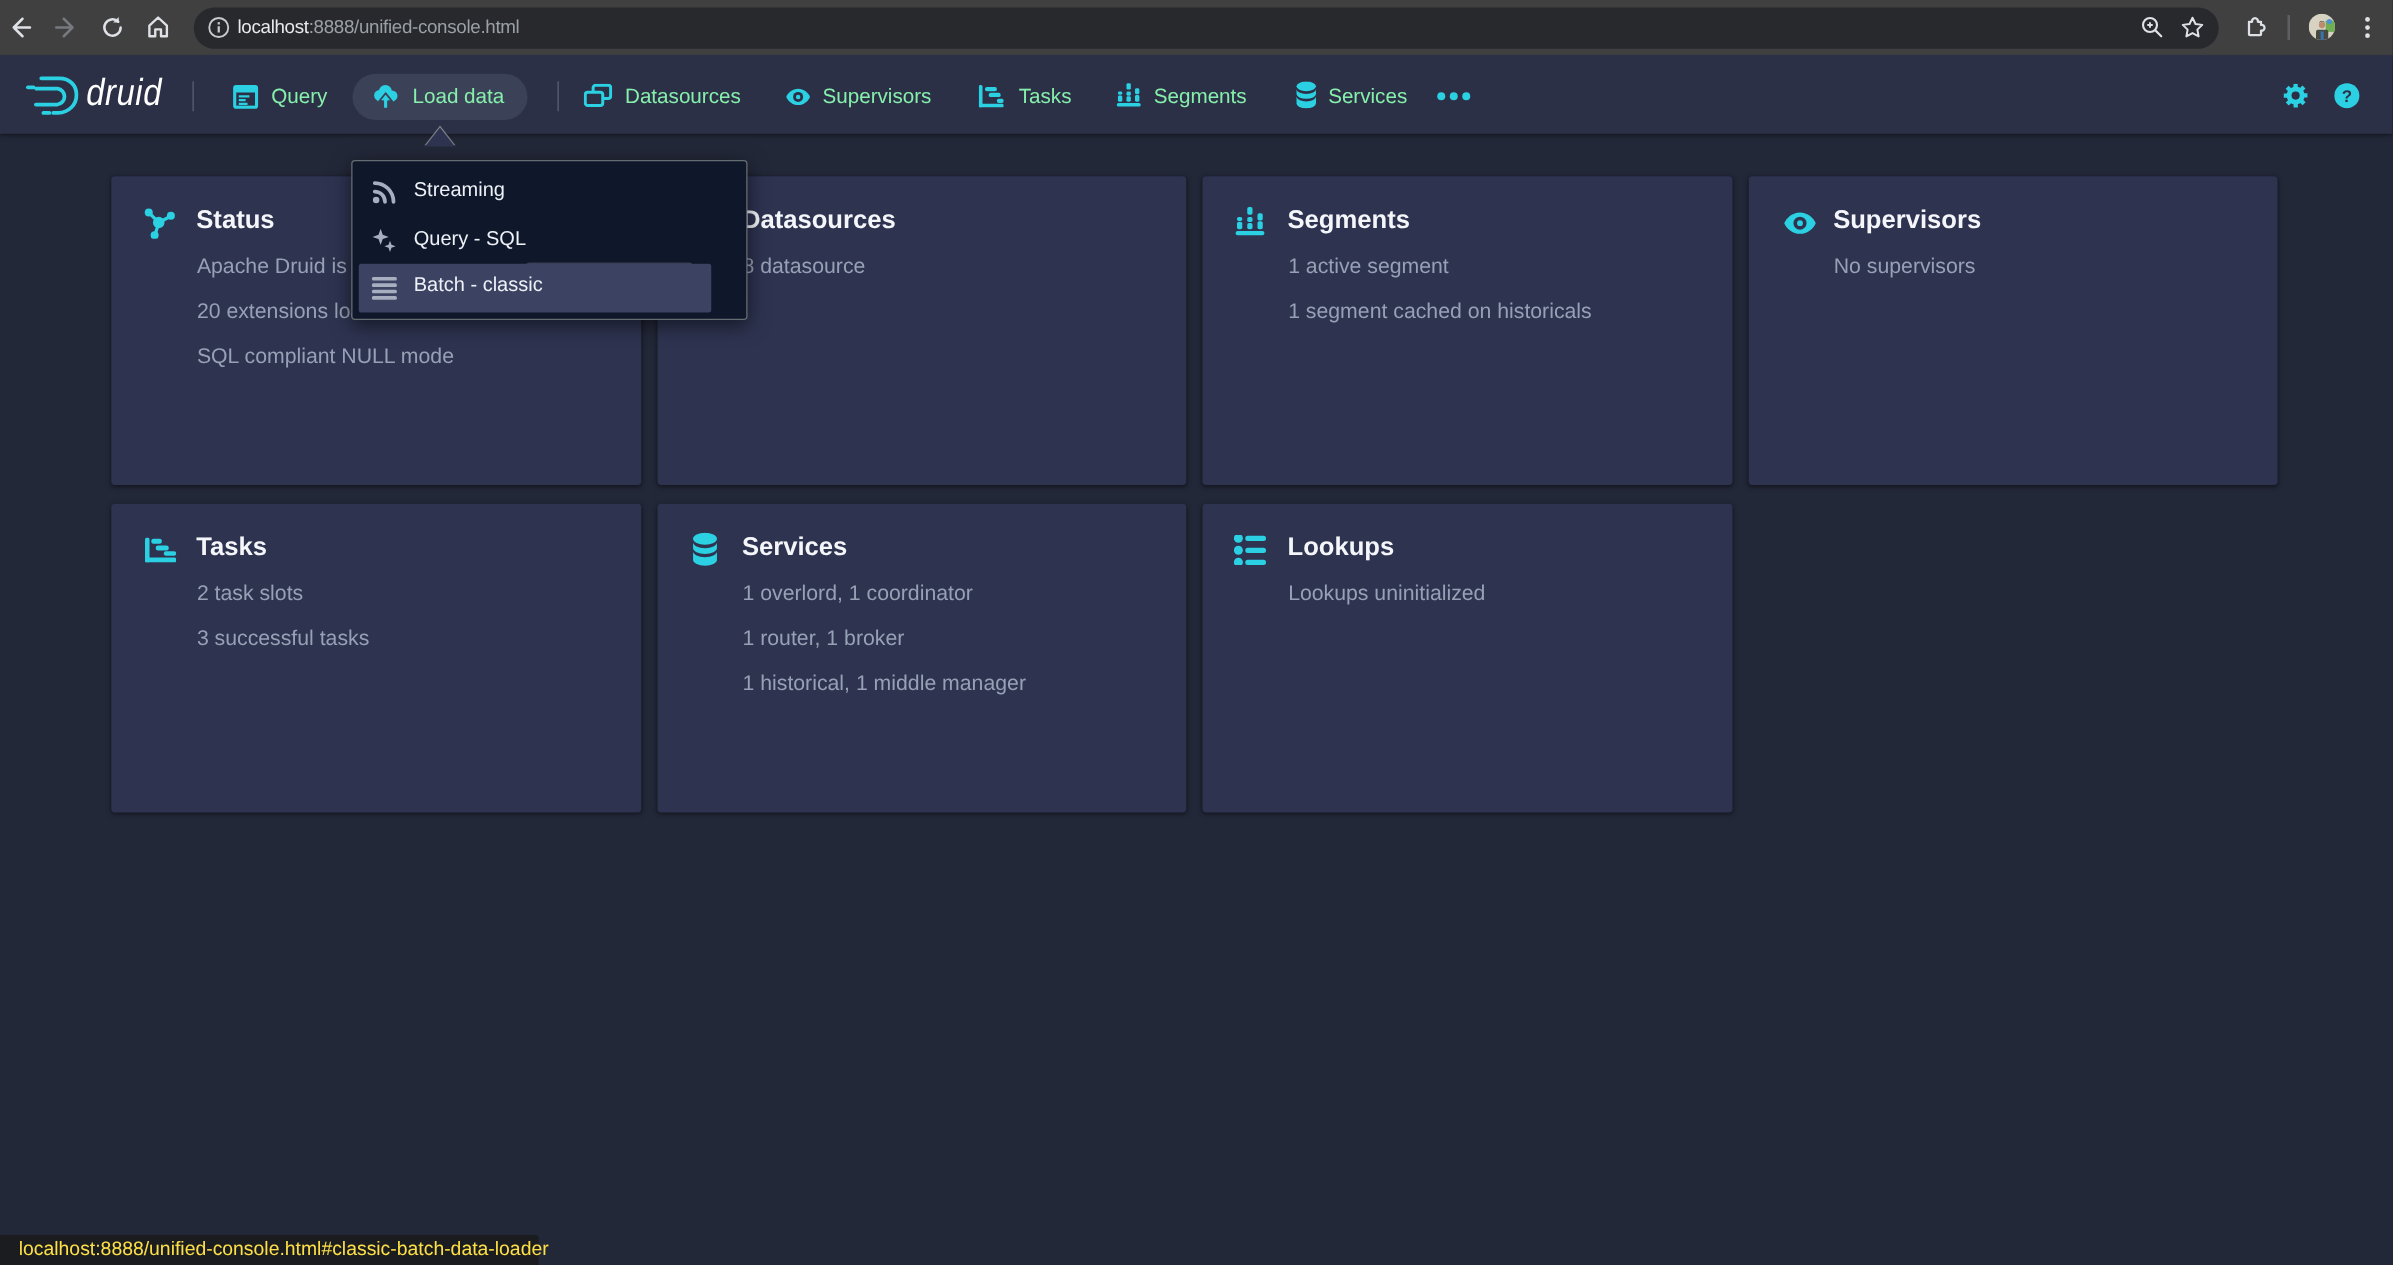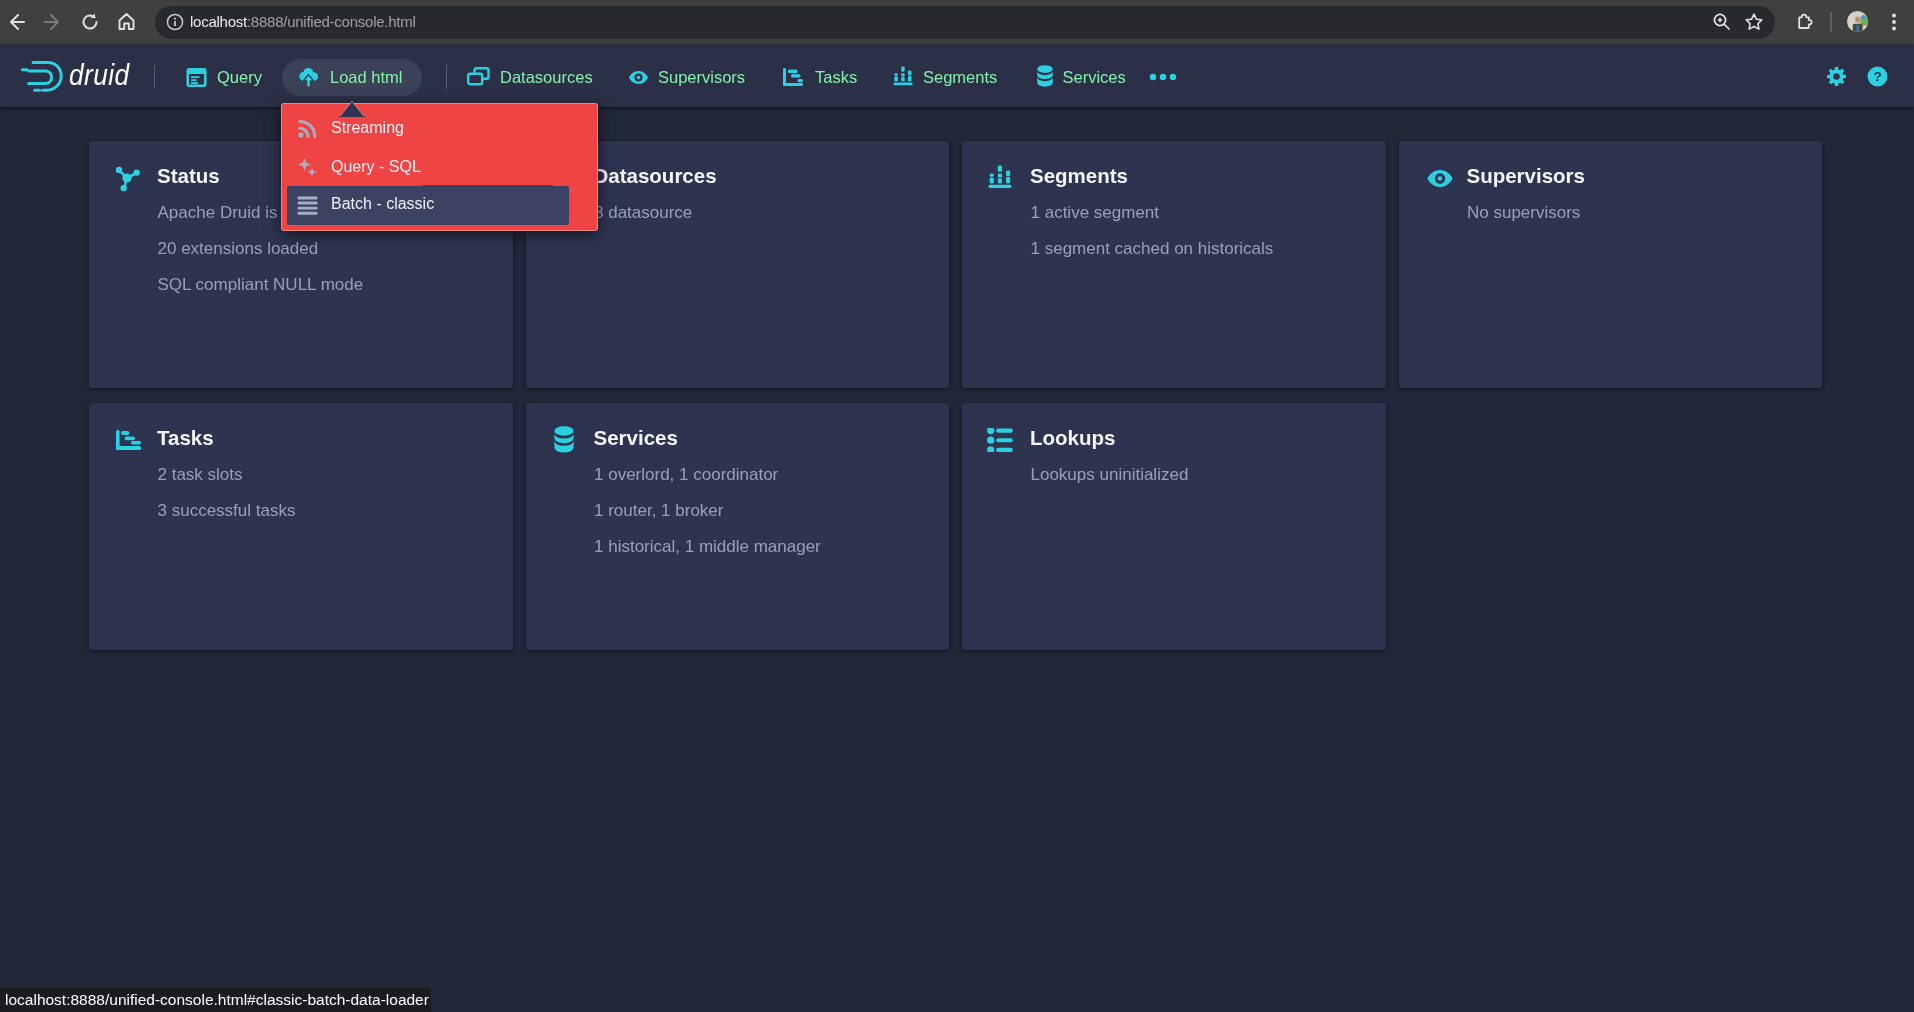--- a/index.html
+++ b/index.html
@@ -29,33 +29,33 @@
   
   .card { position:absolute; width:423.5px; height:247.5px; background:#2e3350;
     border-radius:3px; box-shadow:0 1px 4px rgba(0,0,0,0.5); }
   .ctitle { position:absolute; left:68px; top:23.5px; font-size:20.5px; font-weight:bold;
     color:#f4f6fa; }
   .cbody { position:absolute; left:68.5px; top:54px; font-size:17px; line-height:36px;
     color:#97a1b5; }
   .cicon { position:absolute; left:27px; top:25px; }
 
   
-  #menu { position:absolute; left:281px; top:103px; width:317px; height:127.5px;
-    background:#ef4444; border:1px solid rgba(225,228,215,0.42); border-radius:3px;
+  #menu { position:absolute; left:281px; top:128px; width:317px; height:127.5px;
+    background:#0f172a; border:1px solid rgba(225,228,215,0.42); border-radius:3px;
     box-shadow:0 4px 16px rgba(0,0,0,0.55); }
   .mrow { position:absolute; left:4.5px; width:282.5px; height:38.8px; }
   .mrow.hi { background:#3c4262; border-radius:2px; }
   .mtext { position:absolute; left:44.5px; font-size:16px; color:#eef1f7; white-space:nowrap; }
   #tag { position:absolute; left:133px; top:5.5px; height:25px; border-radius:4px;
     background:#3b4158; font-size:15px; color:#e4e8f0; line-height:25px; padding:0 10px;margin-top:32px; }
 
   
   #statusbar { position:absolute; left:0; top:988px; width:431px; height:24px;
-    background:#1b1c20; border-top-right-radius:3px; color:#ffffff;
-    line-height:24px; padding-left:5px; font-size:15.5px; white-space:nowrap; }
+    background:#1b1c20; border-top-right-radius:3px; color:#fde047;
+    line-height:24px; padding-left:15px; font-size:15.5px; white-space:nowrap; }
 </style>
 </head>
 <body>
 
 <div id="chrome">
 
   <svg class="abs" style="left:7px;top:12px" width="20" height="20" viewBox="0 0 20 20">
     <path d="M11 3 L4 10 L11 17 M4 10 H17" stroke="#dee1e6" stroke-width="2" fill="none" stroke-linecap="round" stroke-linejoin="round"></path>
   </svg>
 
@@ -144,21 +144,21 @@
   <div id="loadpill"></div>
   <svg class="abs" style="left:297.5px;top:22.5px" width="21" height="21" viewBox="0 0 21 21">
     <g fill="#2bd1e2">
       <circle cx="5.6" cy="9.3" r="4.3"></circle>
       <circle cx="10.3" cy="6" r="5.1"></circle>
       <circle cx="15.6" cy="9.7" r="4.4"></circle>
       <rect x="4" y="9.3" width="13" height="4.7"></rect>
     </g>
     <path d="M10.5 7.6 l5.2 6.4 h-3.2 v6 h-4 v-6 H5.3 Z" fill="#2bd1e2" stroke="#3b4157" stroke-width="1.5" stroke-linejoin="round"></path>
   </svg>
-  <div class="navtext" style="left:330px">Load html</div>
+  <div class="navtext" style="left:330px">Load data</div>
   <div class="vsep" style="left:446px"></div>
 
   <svg class="abs" style="left:467px;top:23px" width="23" height="19" viewBox="0 0 23 19">
     <rect x="7.5" y="1.2" width="14" height="10.5" rx="2" stroke="#2bd1e2" stroke-width="2.4" fill="none"></rect>
     <rect x="1.2" y="6.8" width="14" height="10.5" rx="2" stroke="#2bd1e2" stroke-width="2.4" fill="#2b3046"></rect>
   </svg>
   <div class="navtext" style="left:500px">Datasources</div>
 
   <svg class="abs" style="left:628px;top:68px;top:23px" width="21" height="21" viewBox="0 0 21 21">
     <path d="M10.5 4 C15 4 18.6 7.2 20 10.5 C18.6 13.8 15 17 10.5 17 C6 17 2.4 13.8 1 10.5 C2.4 7.2 6 4 10.5 4 Z" fill="#2bd1e2"></path>

